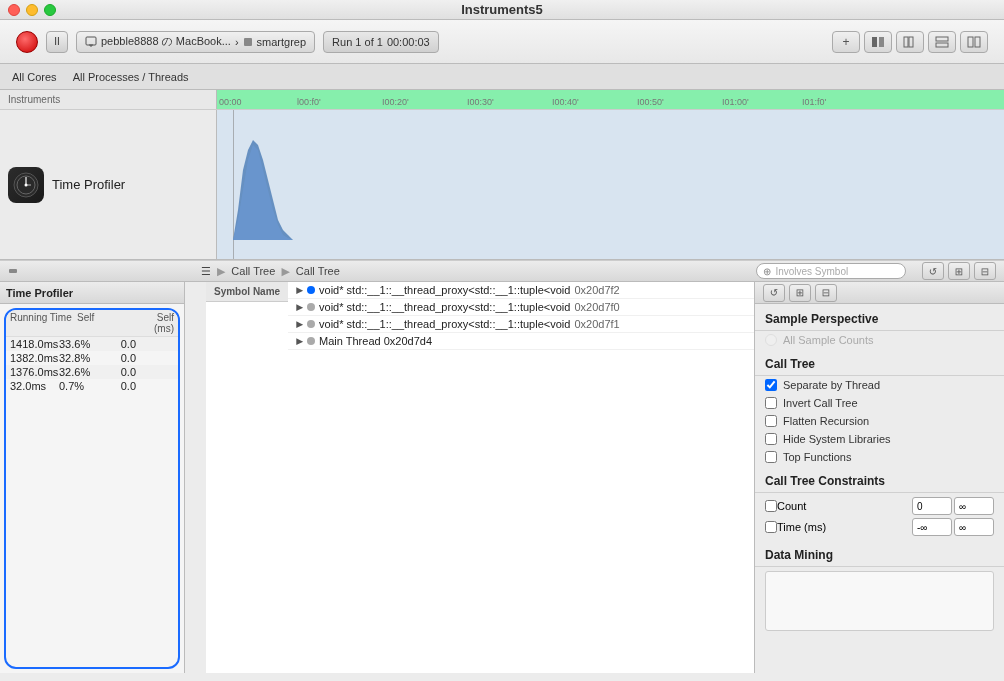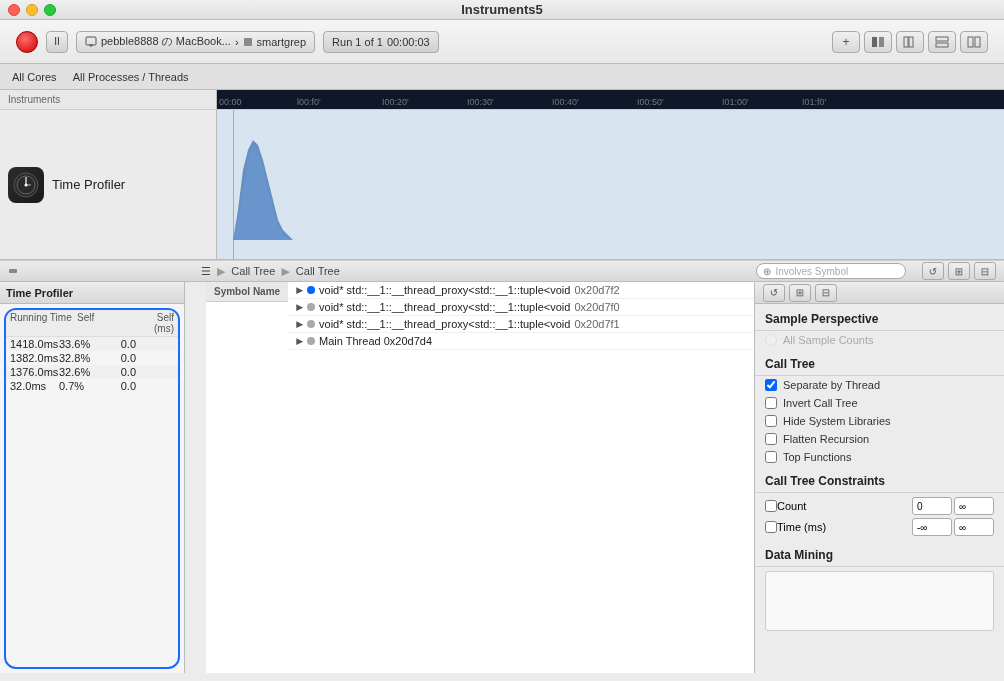--- a/index.html
+++ b/index.html
@@ -109,21 +109,21 @@
     }
     .timeline-header-left {
       width: 217px;
       border-right: 1px solid #bbb;
       background: #e8e8e8;
       display: flex; align-items: center; padding: 0 8px;
       font-size: 10px; color: #666;
     }
     .timeline-ruler {
       flex: 1;
-      background: #0f172a;
+      background: #86efac;
       display: flex;
       align-items: flex-end;
       padding-bottom: 2px;
       font-size: 9px;
       color: #888;
       position: relative;
       overflow: hidden;
     }
 
     
@@ -575,25 +575,25 @@
       <div class="option-row">
         <input type="checkbox" checked="" style="">
         <span class="option-label">Separate by Thread</span>
       </div>
       <div class="option-row">
         <input type="checkbox" style="">
         <span class="option-label">Invert Call Tree</span>
       </div>
       <div class="option-row">
         <input type="checkbox" style="">
-        <span class="option-label">Hide System Libraries</span>
+        <span class="option-label">Flatten Recursion</span>
       </div>
       <div class="option-row">
         <input type="checkbox" style="">
-        <span class="option-label">Flatten Recursion</span>
+        <span class="option-label">Hide System Libraries</span>
       </div>
       <div class="option-row">
         <input type="checkbox" style="">
         <span class="option-label">Top Functions</span>
       </div>
 
       <div class="section-title">Call Tree Constraints</div>
       <div class="constraints-grid">
         <input type="checkbox" style="width: 12px; height: 12px;">
         <span>Count</span>

